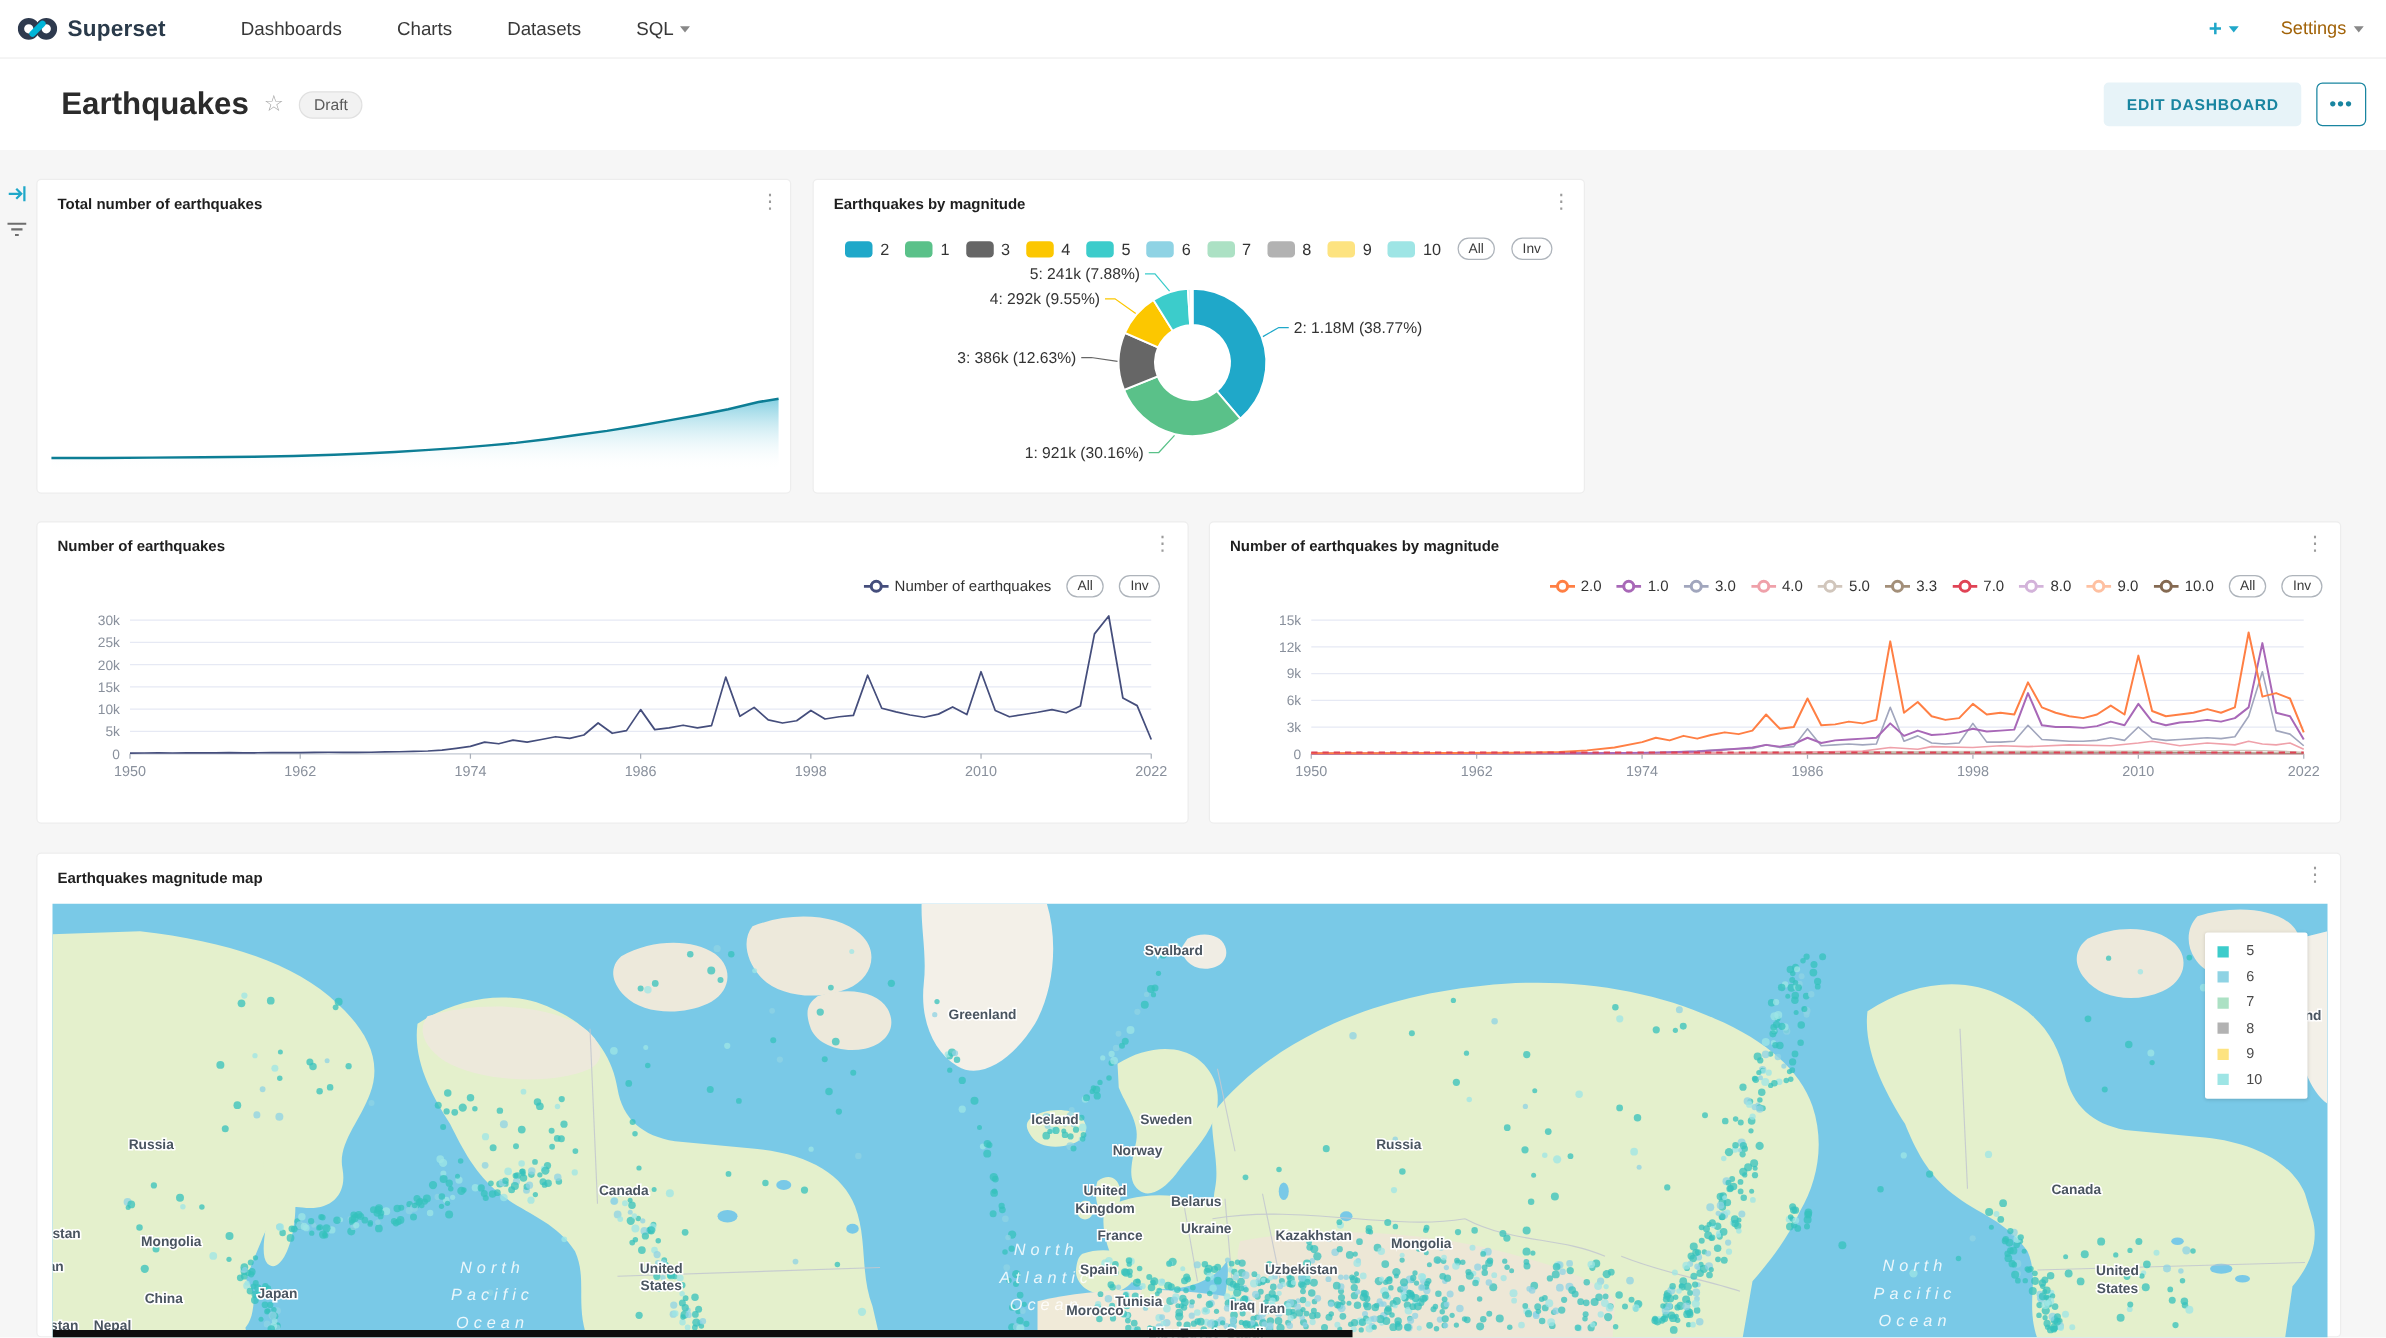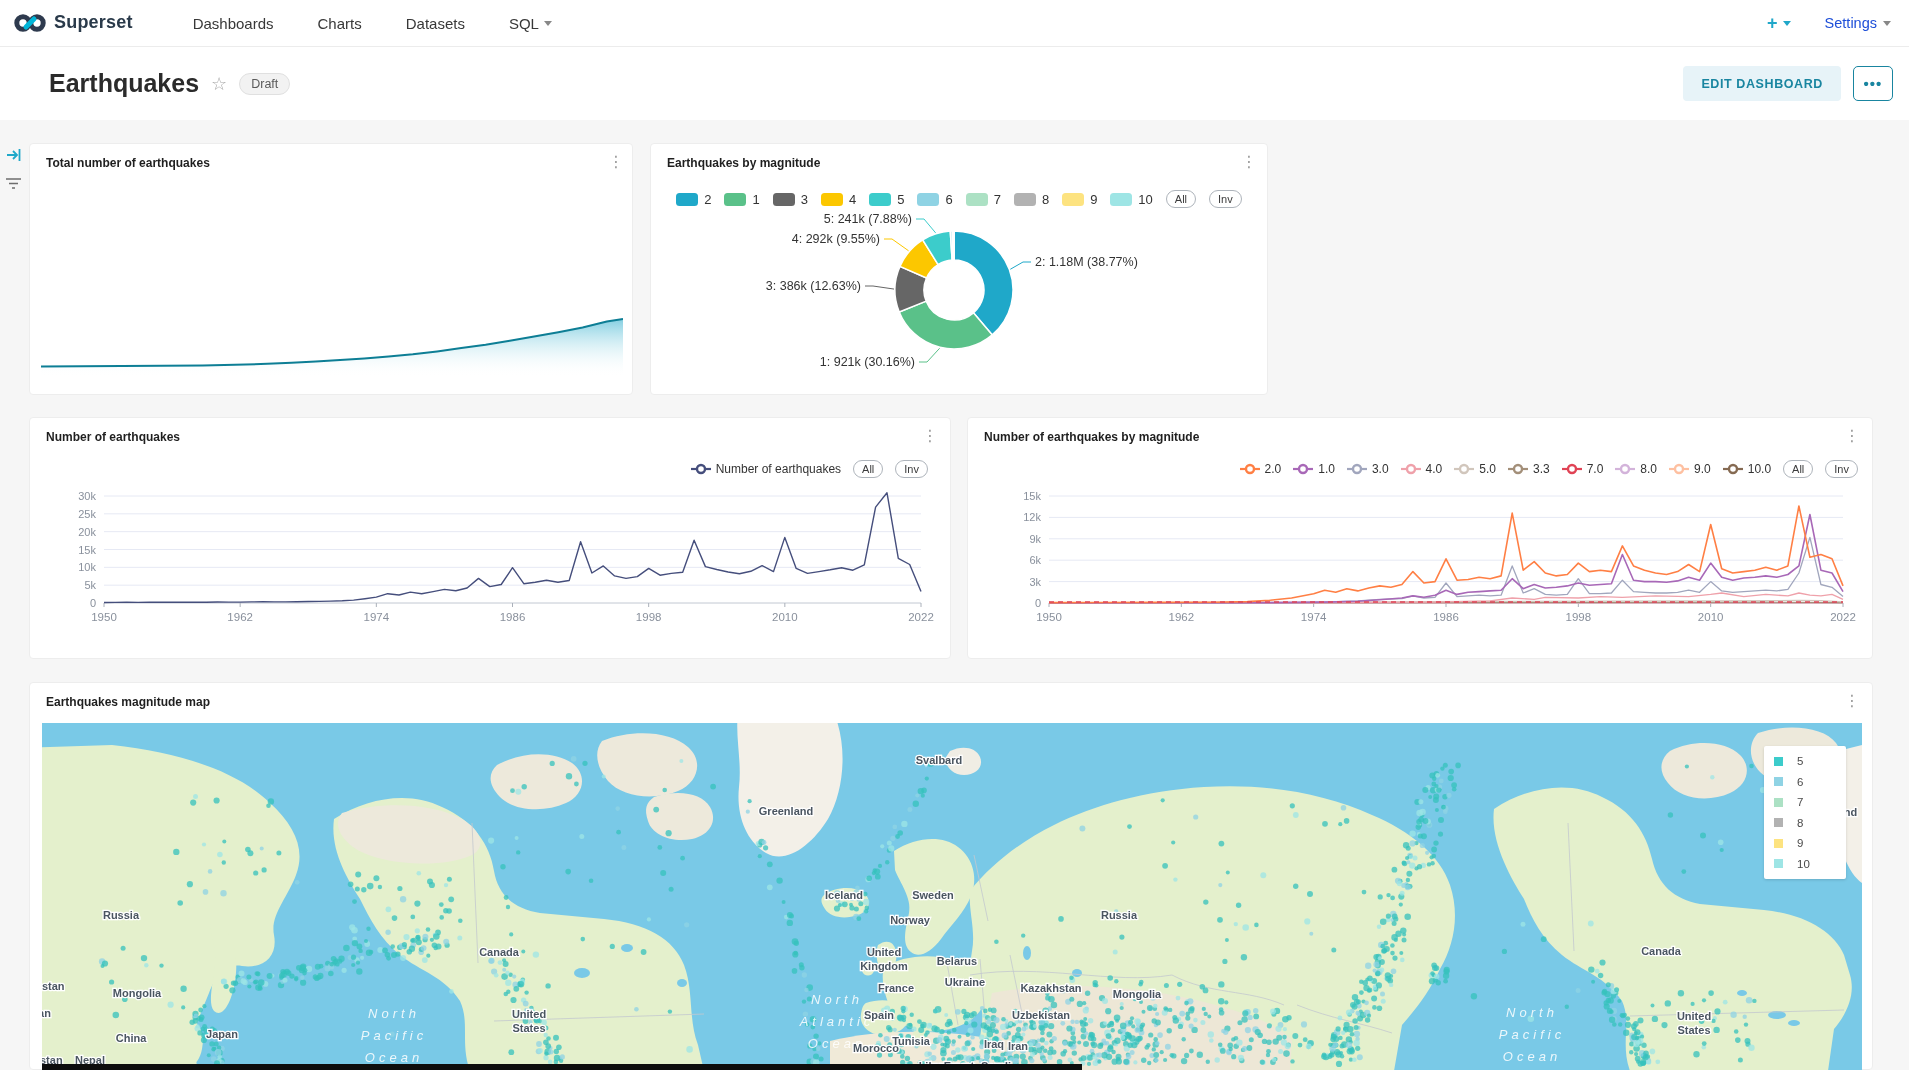--- a/index.html
+++ b/index.html
@@ -2,30 +2,30 @@
 <html><head>
 <meta charset="utf-8">
 <style>
   html,body{margin:0;padding:0;background:#fff;}
   *{box-sizing:border-box;}
   .stage{position:relative;width:1909px;height:1070px;overflow:hidden;
          font-family:"Liberation Sans","DejaVu Sans",sans-serif;color:#333;background:#F6F6F6;}
   
   .navbar{position:absolute;left:0;top:0;width:1909px;height:47px;background:#fff;
           border-bottom:1px solid #ececec;display:flex;align-items:center;}
-  .brand{display:flex;align-items:flex-start;margin-left:14px;cursor:pointer;}
+  .brand{display:flex;align-items:center;margin-left:14px;cursor:pointer;}
   .brand-text{font-size:18px;font-weight:800;color:#2a3a4a;margin-left:8px;letter-spacing:.2px;}
   .nav-menu{display:flex;align-items:center;margin-left:60px;gap:44px;}
   .nav-item{font-size:15px;color:#383838;cursor:pointer;display:flex;align-items:center;gap:5px;}
   .caret{width:0;height:0;border-left:4px solid transparent;border-right:4px solid transparent;
          border-top:5px solid #888;display:inline-block;}
   .nav-right{margin-left:auto;display:flex;align-items:center;gap:34px;margin-right:18px;}
   .plus-btn{color:#20A7C9;font-size:18px;font-weight:600;display:flex;align-items:center;gap:5px;cursor:pointer;}
   .plus-btn .caret{border-top-color:#20A7C9;}
-  .settings-btn{font-size:14.5px;color:#1d4ed8;display:flex;align-items:center;gap:6px;cursor:pointer;}
+  .settings-btn{font-size:14.5px;color:#a16207;display:flex;align-items:center;gap:6px;cursor:pointer;}
   
   .page-header{position:absolute;left:0;top:47px;width:1909px;height:73px;background:#fff;
                display:flex;align-items:center;padding-left:39px;}
   .page-title{font-size:25px;font-weight:700;color:#2b2b2b;margin-left:10px;}
   .fav-star{font-size:18px;color:#a8a8a8;margin-left:12px;cursor:pointer;}
   .draft-pill{margin-left:12px;font-size:12.5px;color:#5a5a5a;background:#f2f2f2;
               border:1px solid #e0e0e0;border-radius:12px;padding:3px 11px;}
   .header-actions{margin-left:auto;margin-right:16px;display:flex;align-items:flex-start;gap:12px;}
   .edit-btn{background:#e7f3f8;color:#1985a0;border:none;border-radius:4px;height:35px;
             padding:0 18px;font-size:12.5px;font-weight:700;letter-spacing:.6px;cursor:pointer;

